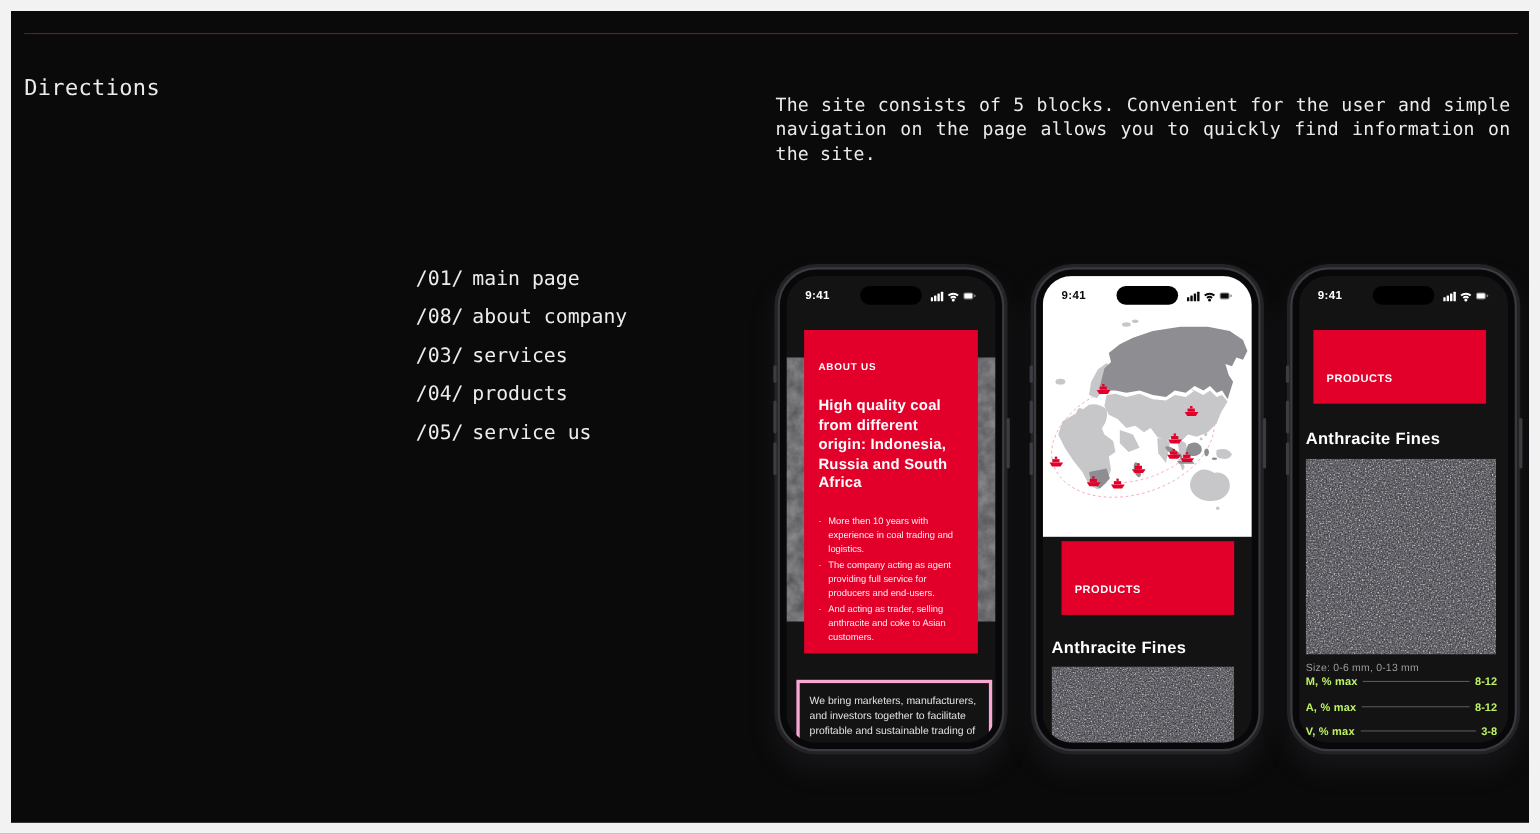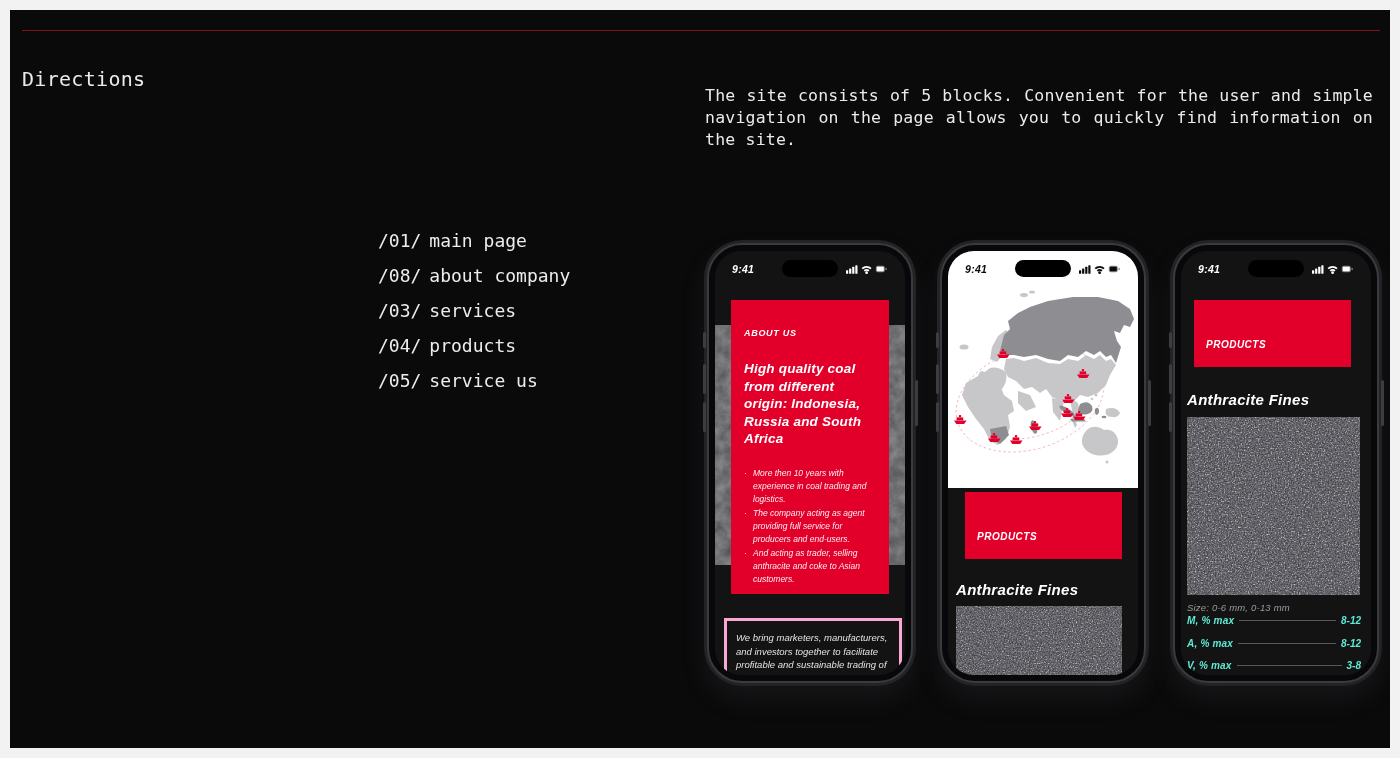--- a/index.html
+++ b/index.html
@@ -8,29 +8,29 @@
 
   .canvas { position:absolute; left:10px; top:10px; width:1380px; height:738px; background:#0a0a0b; overflow:hidden; }
 
   .top-rule { position:absolute; left:12px; right:10px; top:20px; height:1px; background:var(--rule,#7e141a); }
 
   .page-title { position:absolute; left:12px; top:57px; color:#ebebeb; font:20px "DejaVu Sans Mono",monospace; letter-spacing:.3px; }
 
   .intro { position:absolute; left:695px; top:59px; width:668px; color:#ebebeb;
            font:16.5px/22px "DejaVu Sans Mono",monospace; text-align:justify; letter-spacing:.2px;margin-top:16px; }
 
-  .nav { position:absolute; left:368px; top:213px; color:#ededed; font:18px/35px "DejaVu Sans Mono",monospace; }
+  .nav { position:absolute; left:368px; top:226px; color:#ededed; font:18px/35px "DejaVu Sans Mono",monospace; }
   .nav-item { display:block; white-space:nowrap; cursor:pointer; }
   .nav-num { margin-right:8px; }
 
   
   .phone { position:absolute; top:230px; width:212px; height:446px; border-radius:38px;
            background:#232326; box-shadow:0 14px 26px rgba(110,110,118,.12); }
   .frame { position:absolute; inset:3px; border-radius:35px; background:#08080a;
-           border:2px solid #3a3a3f; padding:6px;font-style:italic; }
+           border:2px solid #3a3a3f; padding:6px; }
   .screen { position:relative; width:100%; height:100%; border-radius:26px; overflow:hidden; background:#131314; }
   .sbtn { position:absolute; background:#3c3c41; border-radius:2px; }
   .sbtn.mute  { left:-1.5px; top:92px;  width:3px; height:16px; }
   .sbtn.volup { left:-1.5px; top:124px; width:3px; height:30px; }
   .sbtn.voldn { left:-1.5px; top:162px; width:3px; height:30px; }
   .sbtn.power { right:-1.5px; top:140px; width:3px; height:46px; }
 
   .island { position:absolute; top:9px; left:50%; transform:translateX(-50%);
             width:56px; height:17px; border-radius:10px; background:#000; z-index:9; }
   .statusbar { position:absolute; top:9px; left:0; right:0; height:17px; z-index:8;
@@ -62,21 +62,21 @@
   .title-map { left:8px; top:330px; }
   .coal-img { position:absolute; background:#161617; overflow:hidden; }
   .coal-map { left:8px; right:16px; top:355px; height:80px; }
 
   
   .btn-prod { left:13px; top:49px; width:157px; height:67px; }
   .title-prod { left:6px; top:140px; }
   .coal-prod { left:6px; right:11px; top:166px; height:178px; }
   .size-note { position:absolute; left:6px; top:351px; color:#9b9b9e; font-size:9.5px; letter-spacing:.2px; }
   .specs { position:absolute; left:6px; right:10px; top:364px; }
-  .spec-row { display:flex; align-items:baseline; height:22.5px; color:#5eead4; }
+  .spec-row { display:flex; align-items:baseline; height:22.5px; color:#bef264; }
   .spec-label { font-size:10px; font-weight:800; letter-spacing:.2px; }
   .leader { flex:1; border-bottom:1px solid #57575b; margin:0 5px; transform:translateY(-3px); }
   .spec-value { font-size:10px; font-weight:600; }
 </style>
 </head>
 <body>
 
 <div class="canvas">
   <div class="top-rule"></div>
 

